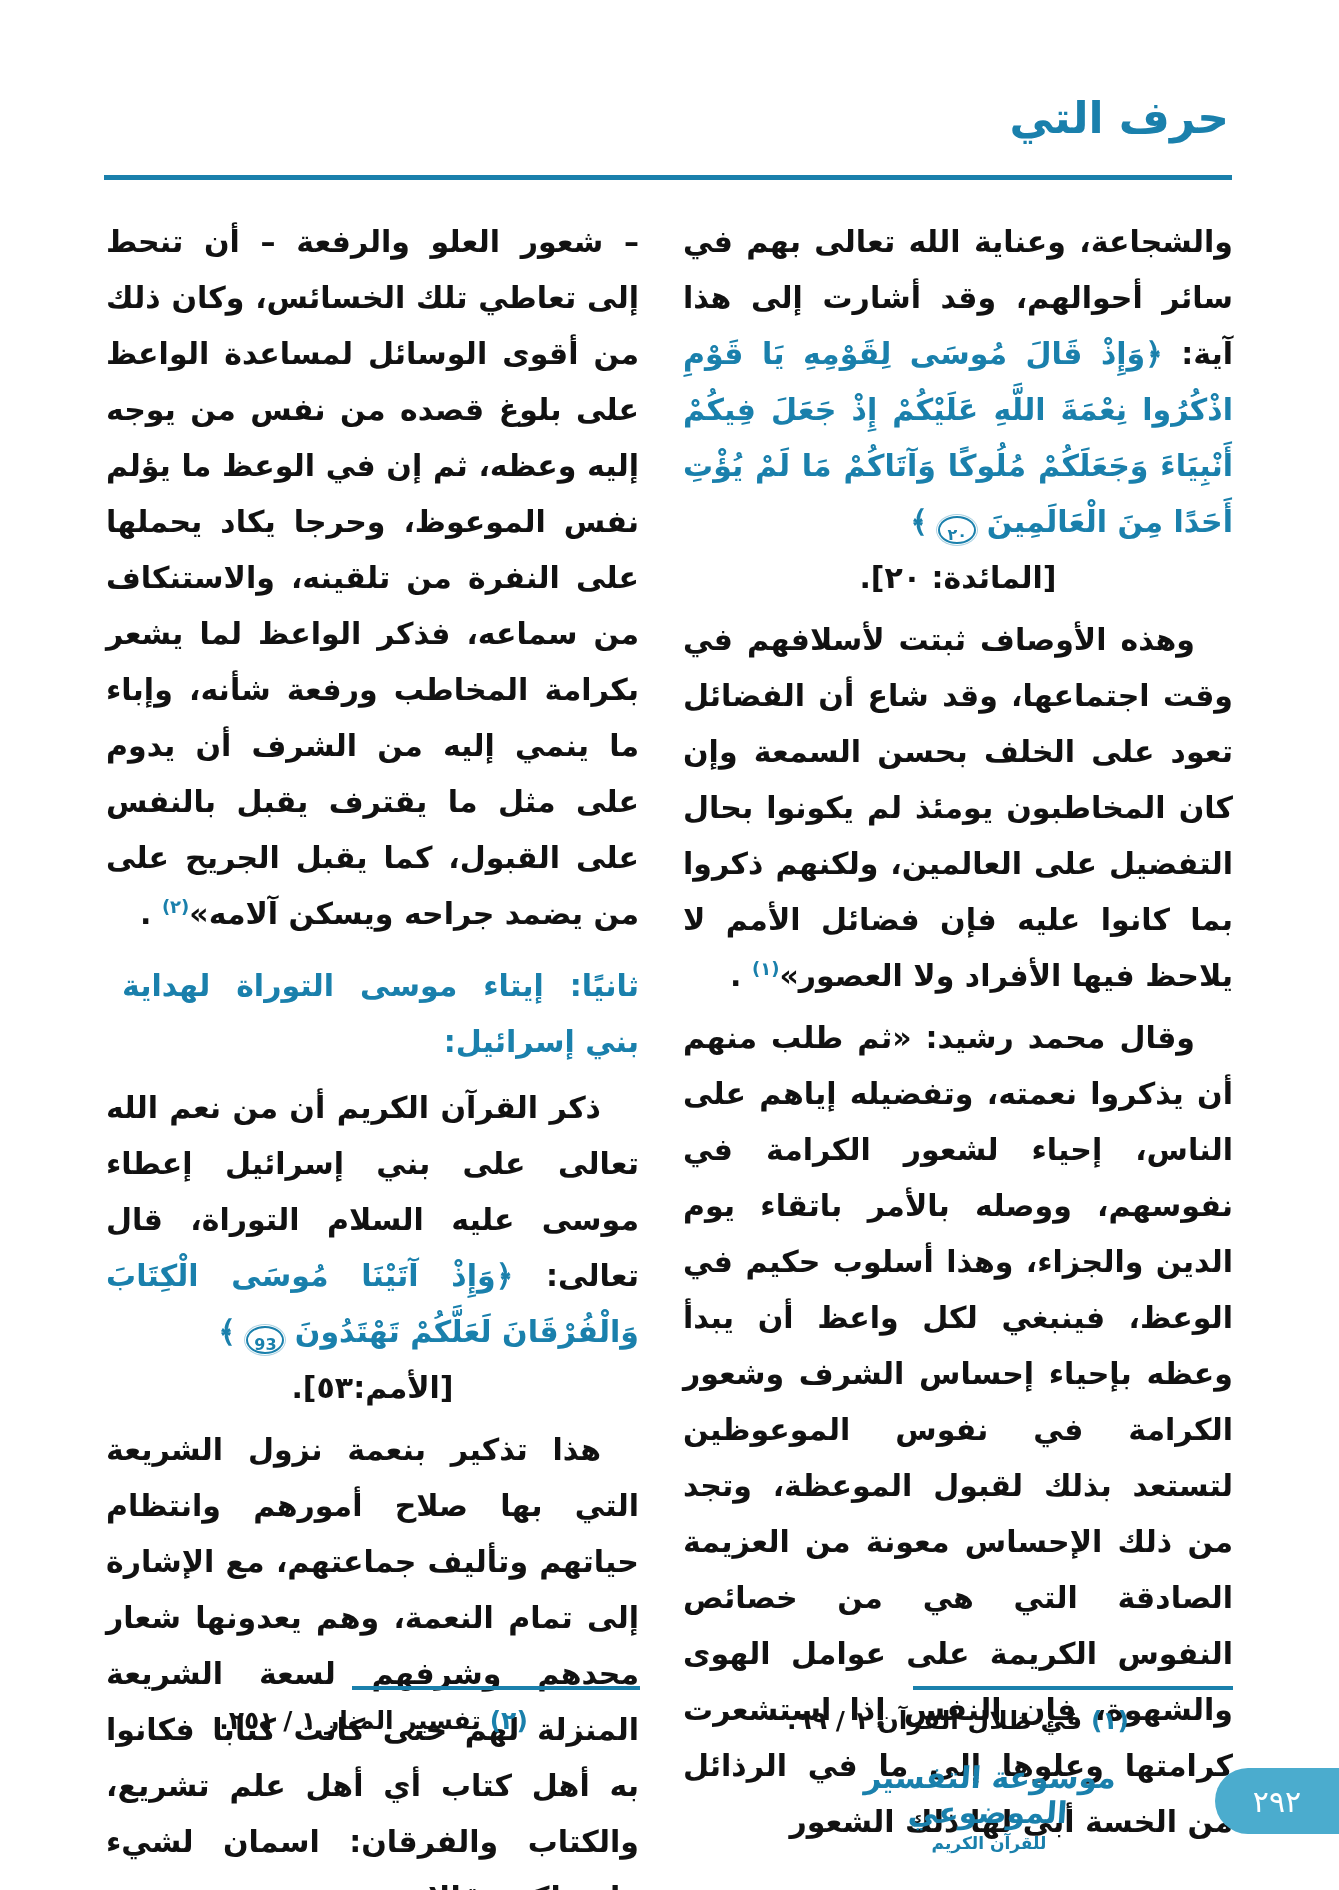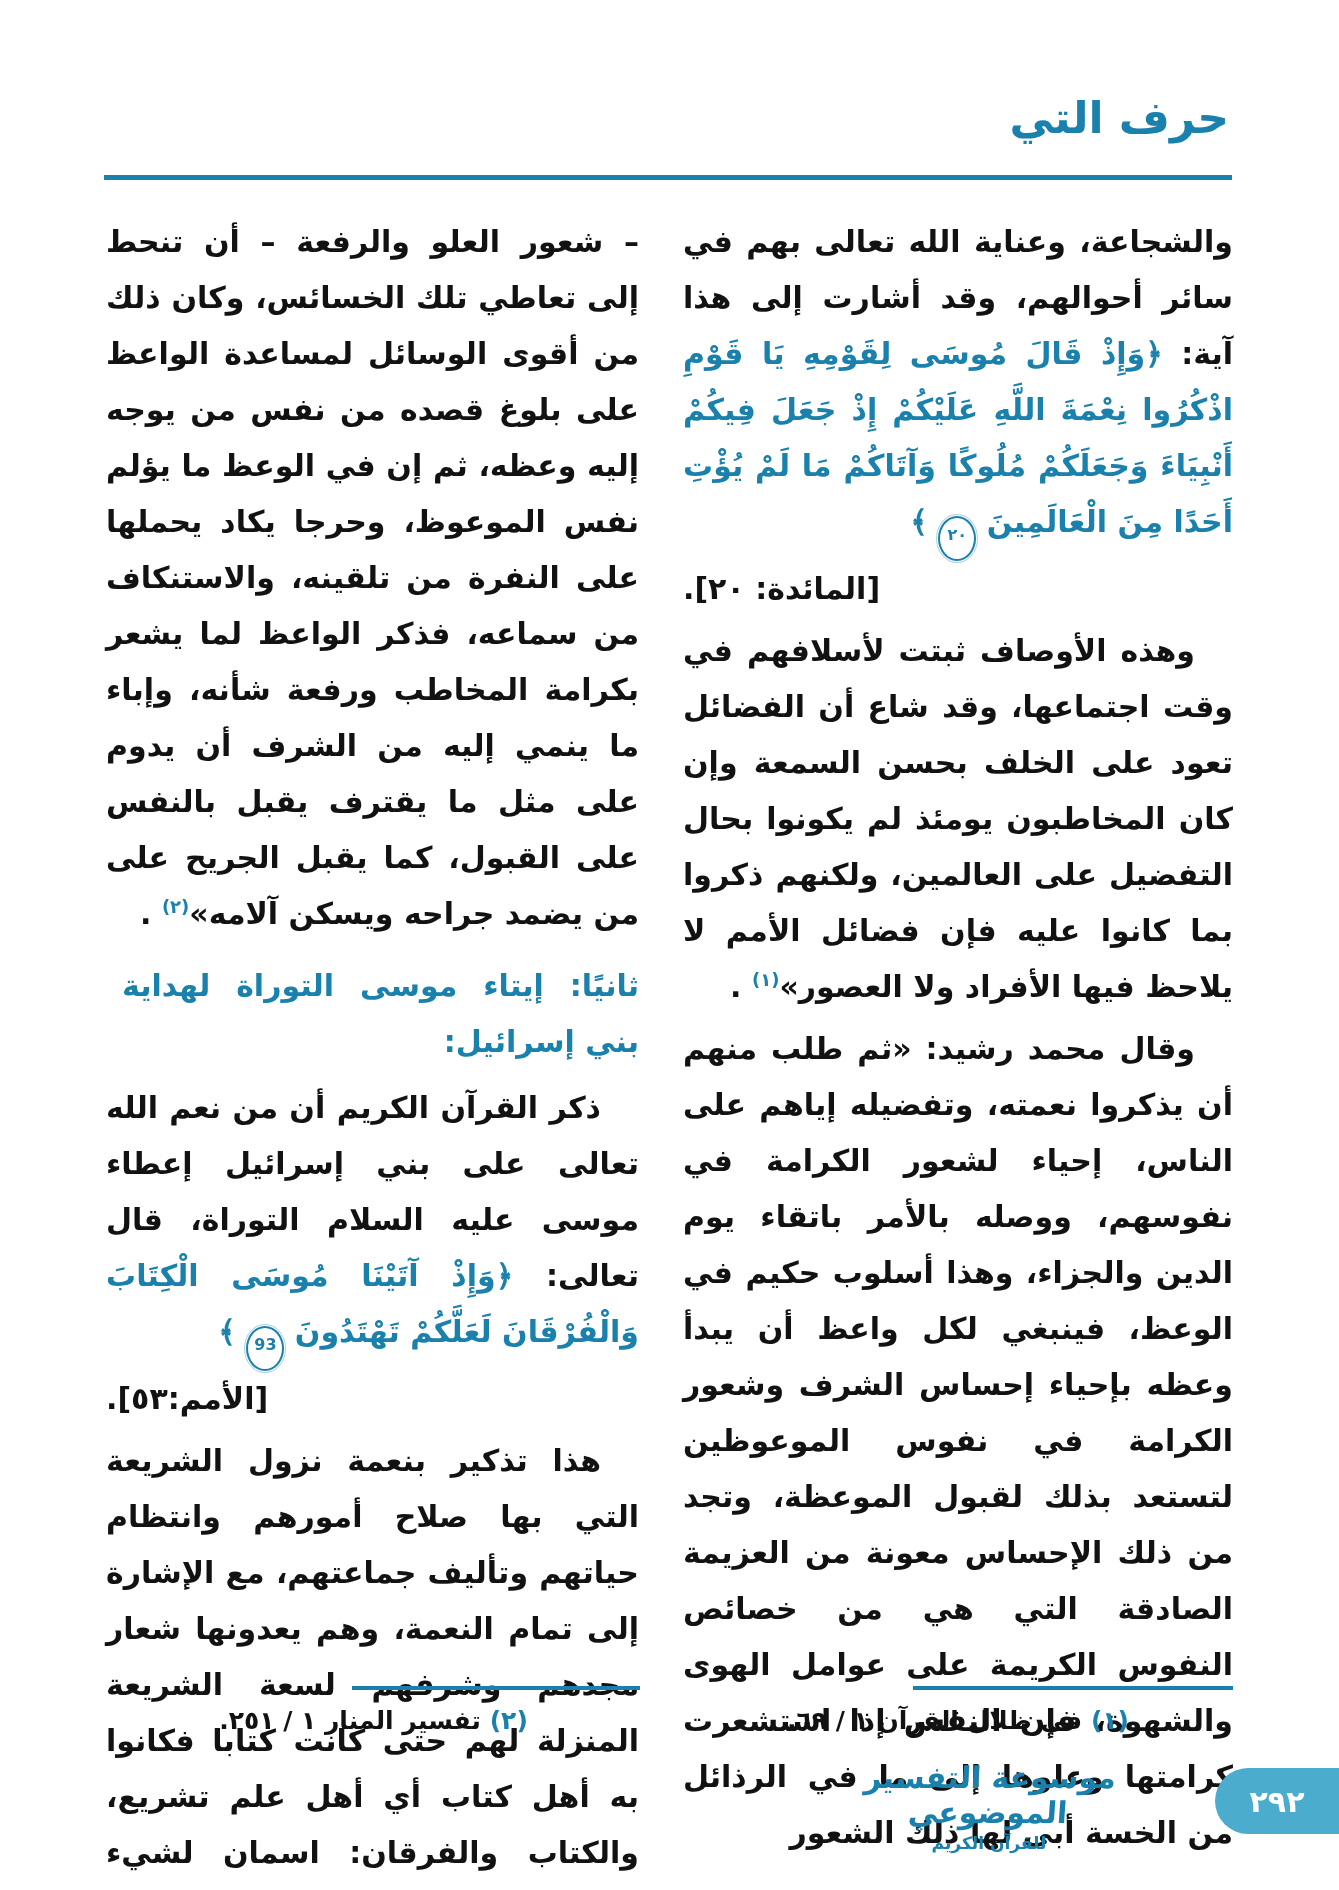--- a/index.html
+++ b/index.html
@@ -42,23 +42,23 @@
   }
   .col-right{width:550px;}
   .col-left{width:533px;}
   .para{margin:0;}
   .para.indent{text-indent:38px;margin-top:6px;}
   .quran{color:var(--teal);}
   .heading{
     color:var(--teal);margin:16px 0 10px 16px;
     text-align:justify;
   }
-  .verse-ref{text-align:left;}
+  .verse-ref{text-align:center;}
   .aya{
-    display:inline-block;width:38px;height:45px;line-height:34px;
+    display:inline-block;width:38px;height:28px;line-height:34px;
     border:2px solid var(--teal);border-radius:50%;
     font-size:16px;text-align:center;color:var(--teal);
     vertical-align:-8px;box-sizing:border-box;text-indent:0;
     box-shadow:0 0 0 1px #fff, 0 0 0 2px rgba(26,128,172,.35);
   }
   .fnref{
     color:var(--teal);font-size:18px;vertical-align:super;line-height:0;
   }
 
   
@@ -79,21 +79,21 @@
   .logo-main{
     font-size:30px;font-weight:bold;letter-spacing:-1px;
     transform:skewX(-4deg);
   }
   .logo-sub{font-size:17px;font-weight:bold;margin-top:3px;}
   .page-badge{
     position:absolute;top:1768px;right:0;width:124px;height:66px;
     background:var(--badge);
     border-radius:33px 0 0 33px;
     display:flex;align-items:center;justify-content:center;
-    color:#ffffff;font-size:30px;font-weight:bold;
+    color:#ffffff;font-size:30px;font-weight:normal;
   }
 </style>
 </head>
 <body>
 
 <div class="page">
 
   <div class="header-title">حرف التي</div>
   <div class="header-rule"></div>
 

